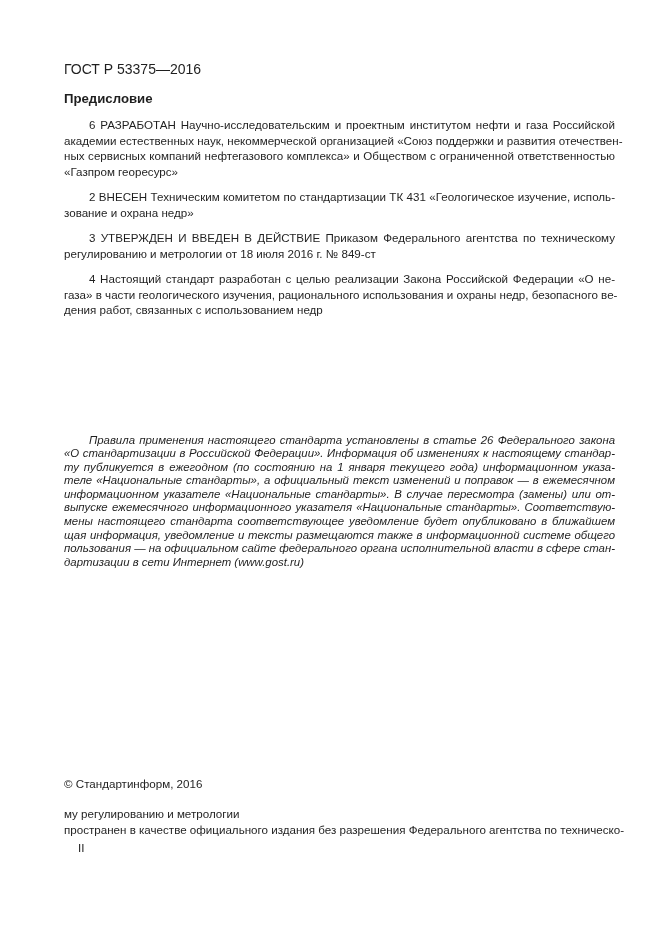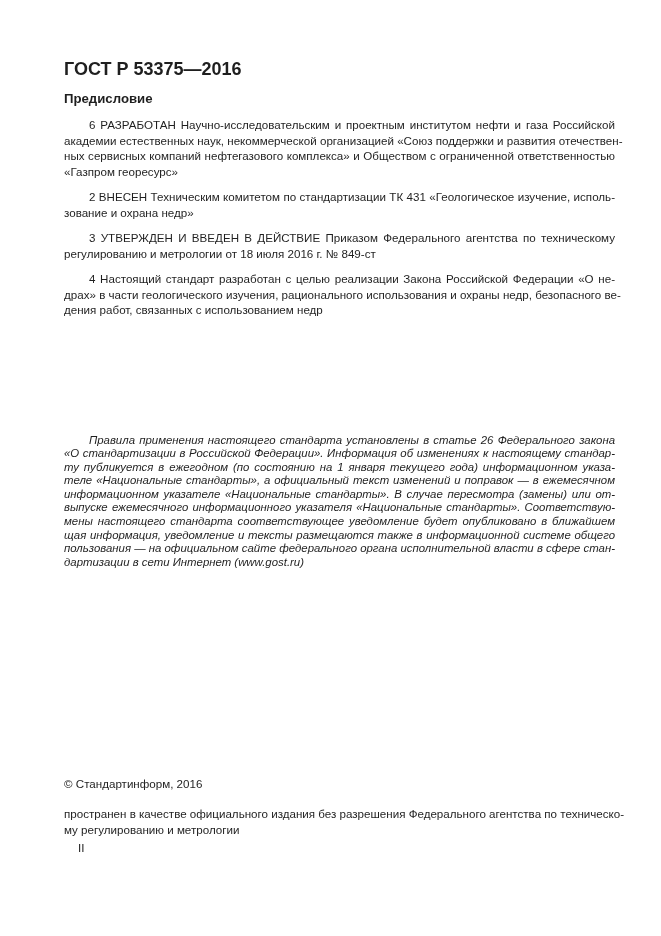--- a/index.html
+++ b/index.html
@@ -12,22 +12,22 @@
     width: 661px;
     height: 936px;
     background: #ffffff;
     overflow: hidden;
     font-family: "Liberation Sans", sans-serif;
     color: #1f1f1f;
     box-sizing: border-box;
     padding: 62px 46px 0 64px;
   }
   .doc-code {
-    font-size: 18px;
-    font-weight: bold;
+    font-size: 14px;
+    font-weight: normal;
     line-height: 15px;
   }
   .page-title {
     margin-top: 13px;
     font-size: 13.2px;
     font-weight: bold;
     line-height: 17px;
   }
   .fw-item {
     margin-top: 10px;
@@ -94,40 +94,40 @@
       <div class="ln ln-end">зование и охрана недр»</div>
     </div>
 
   <div class="fw-item">
       <div class="ln ln-first">3  УТВЕРЖДЕН И ВВЕДЕН В ДЕЙСТВИЕ Приказом Федерального агентства по техническому</div>
       <div class="ln ln-end">регулированию и метрологии от 18 июля 2016 г. № 849-ст</div>
     </div>
 
   <div class="fw-item">
       <div class="ln ln-first">4  Настоящий стандарт разработан с целью реализации Закона Российской Федерации «О не-</div>
-      <div class="ln">драх» в части геологического изучения, рационального использования и охраны недр, безопасного ве-</div>
+      <div class="ln">газа» в части геологического изучения, рационального использования и охраны недр, безопасного ве-</div>
       <div class="ln ln-end">дения работ, связанных с использованием недр</div>
     </div>
 
 
   <div class="rules-note">
       <div class="ln ln-first">Правила применения настоящего стандарта установлены в статье 26 Федерального закона</div>
       <div class="ln">«О стандартизации в Российской Федерации». Информация об изменениях к настоящему стандар-</div>
       <div class="ln">ту публикуется в ежегодном (по состоянию на 1 января текущего года) информационном указа-</div>
       <div class="ln">теле «Национальные стандарты», а официальный текст изменений и поправок — в ежемесячном</div>
       <div class="ln">информационном указателе «Национальные стандарты». В случае пересмотра (замены) или от-</div>
       <div class="ln">выпуске ежемесячного информационного указателя «Национальные стандарты». Соответствую-</div>
       <div class="ln">мены настоящего стандарта соответствующее уведомление будет опубликовано в ближайшем</div>
       <div class="ln">щая информация, уведомление и тексты размещаются также в информационной системе общего</div>
       <div class="ln">пользования — на официальном сайте федерального органа исполнительной власти в сфере стан-</div>
       <div class="ln ln-end">дартизации в сети Интернет (www.gost.ru)</div>
     </div>
 
   <div class="copyright-line">© Стандартинформ, 2016</div>
 
   <div class="repro-note">
+      <div class="ln ln-end">му регулированию и метрологии</div>
       <div class="ln">пространен в качестве официального издания без разрешения Федерального агентства по техническо-</div>
-      <div class="ln ln-end">му регулированию и метрологии</div>
     </div>
 
   <div class="page-number">II</div>
 
 </div>
 
 </body></html>

